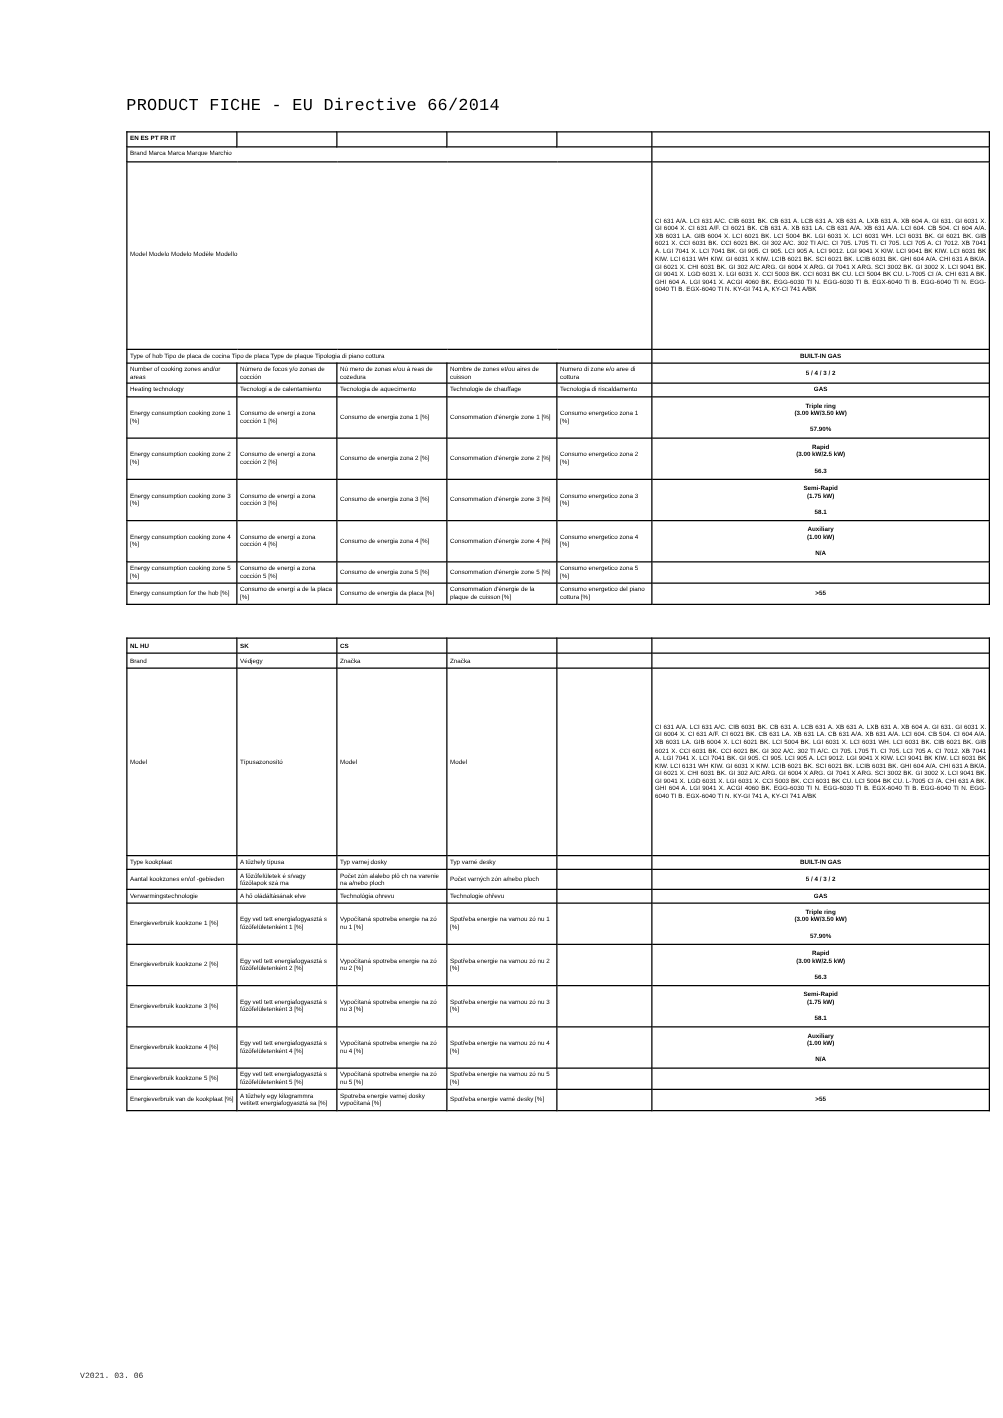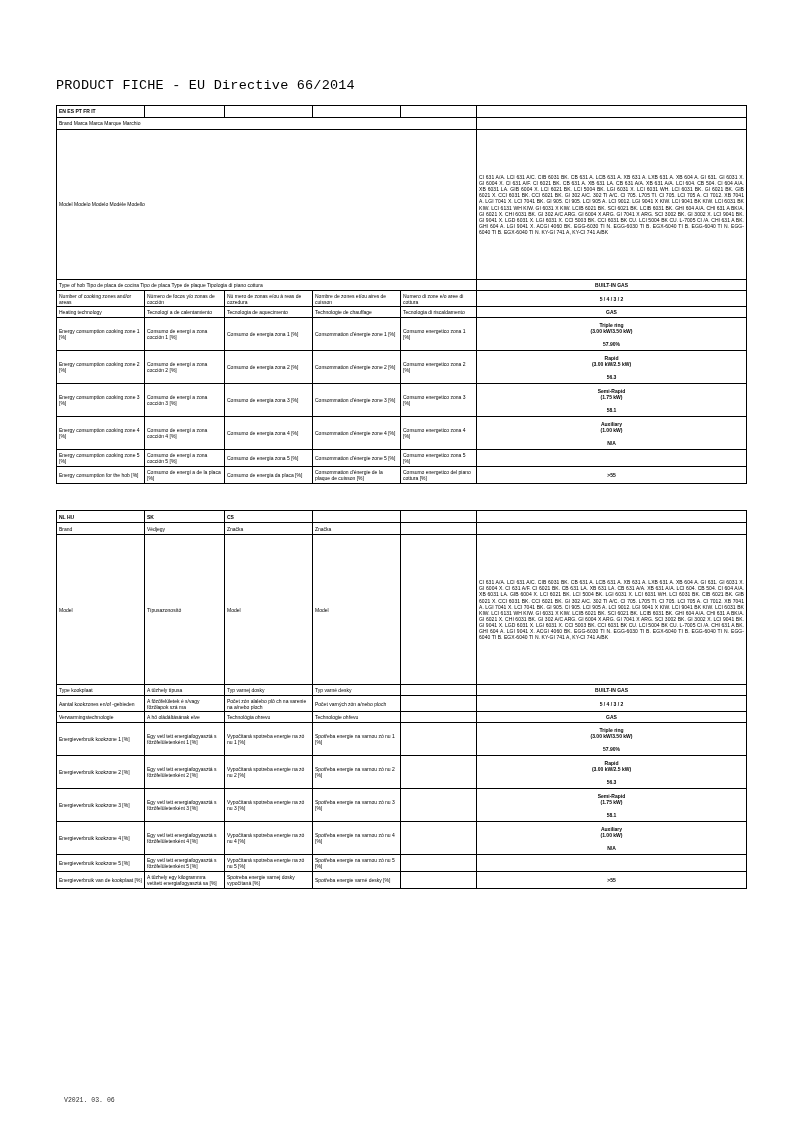--- a/index.html
+++ b/index.html
@@ -11,21 +11,21 @@
     width: 802px;
     height: 1134px;
     font-family: "Liberation Sans", sans-serif;
     color: #000000;
   }
   .page {
     position: relative;
     width: 796px;
     height: 1134px;
     box-sizing: border-box;
-    padding: 78px 48px 0 56px;
+    padding: 78px 48px 0 101px;
     border-radius: 23px;
   }
   .doc-title {
     font-family: "Liberation Mono", monospace;
     font-size: 13.5px;
     letter-spacing: 0.2px;
     color: #000;
     margin: 0 0 12px 0;
     font-weight: normal;
   }

